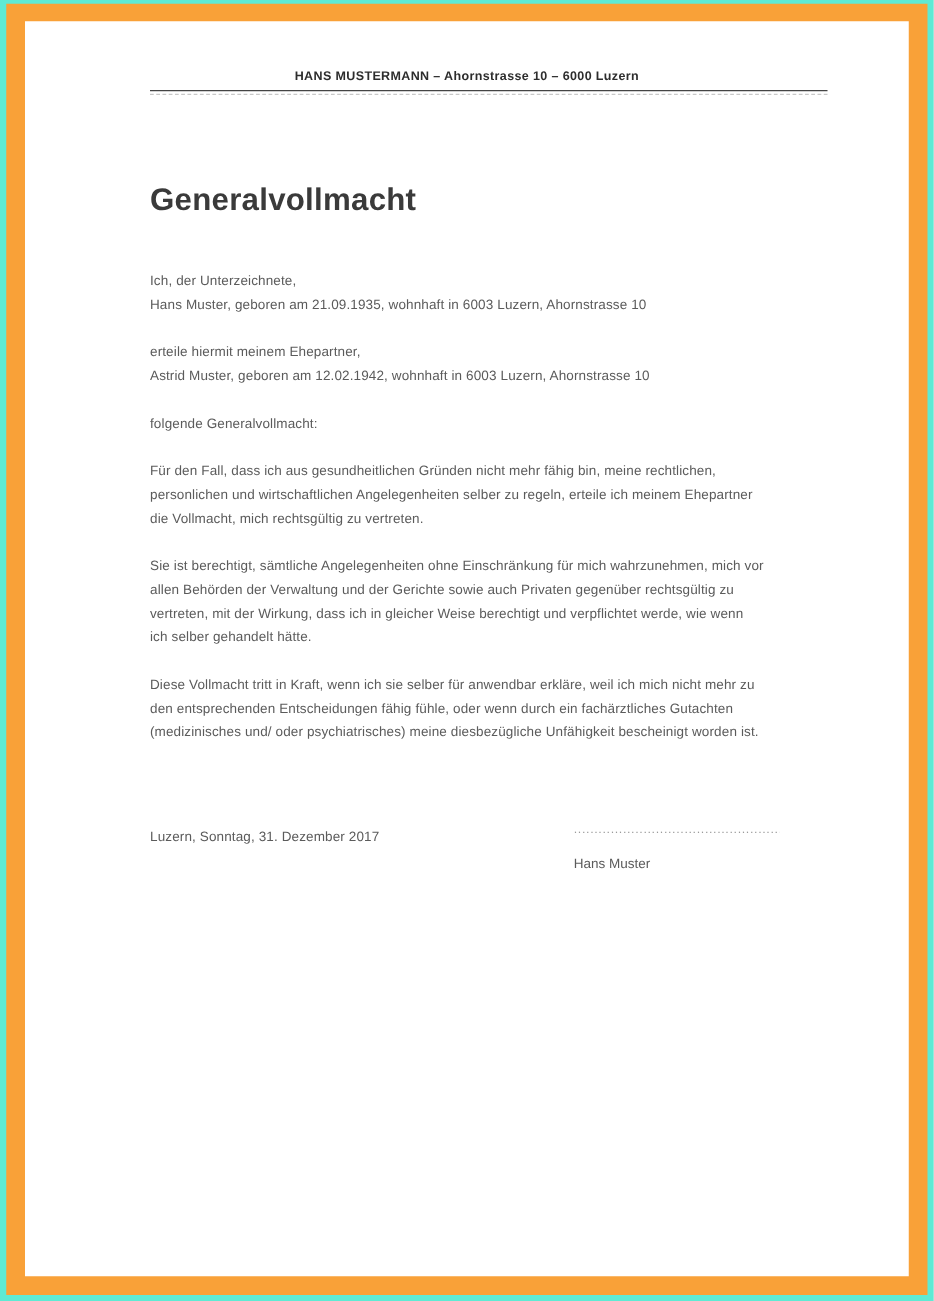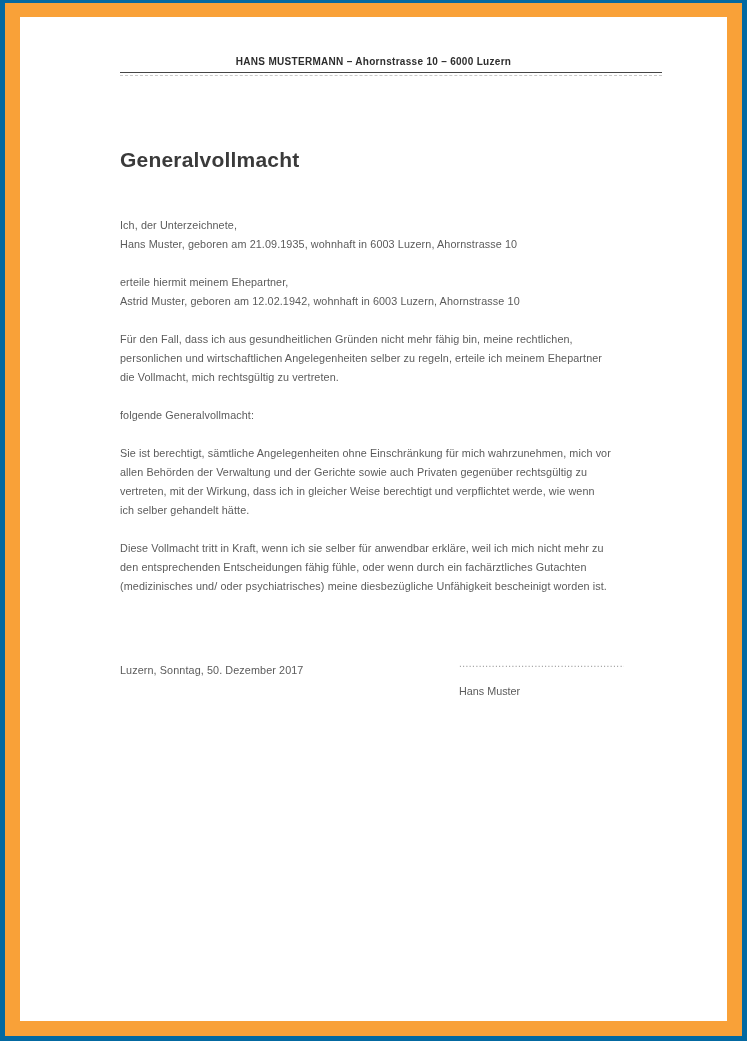--- a/index.html
+++ b/index.html
@@ -41,21 +41,21 @@
     border-top: 1px solid #454545;
   }
   .rule-shadow {
     margin: 2px 65px 0 100px;
     border-top: 1px dashed #c9c9c9;
   }
 
   
   .content { padding: 0 65px 0 100px; }
   .title {
-    font-size: 21px;
+    font-size: 25px;
     font-weight: bold;
     color: #3a3a3a;
     line-height: 24px;
     margin: 72px 0 44px 0;
     letter-spacing: 0.2px;
   }
   .para {
     font-size: 10.8px;
     line-height: 19px;
     color: #5b5b5b;
@@ -95,56 +95,56 @@
     font-size: 10.8px;
     line-height: 19px;
     color: #5b5b5b;
     margin-top: 12px;
   }
 </style>
 </head>
 <body>
 
 <div class="canvas">
-  <div class="green-frame" style="background: #0369a1;">
+  <div class="green-frame" style="background: #5eead4;">
     <div class="orange-frame" style="background: rgb(249, 161, 56);">
       <div class="page" style="background: rgb(255, 255, 255);">
 
         <div class="letterhead">
           <div class="letterhead-text">HANS MUSTERMANN – Ahornstrasse 10 – 6000 Luzern</div>
           <div class="rule"></div>
           <div class="rule-shadow"></div>
         </div>
 
         <div class="content">
           <h1 class="title">Generalvollmacht</h1>
 
           <p class="para">Ich, der Unterzeichnete,
 Hans Muster, geboren am 21.09.1935, wohnhaft in 6003 Luzern, Ahornstrasse 10</p>
 
           <p class="para">erteile hiermit meinem Ehepartner,
 Astrid Muster, geboren am 12.02.1942, wohnhaft in 6003 Luzern, Ahornstrasse 10</p>
 
+          <p class="para">folgende Generalvollmacht:</p>
+
           <p class="para">Für den Fall, dass ich aus gesundheitlichen Gründen nicht mehr fähig bin, meine rechtlichen,
 personlichen und wirtschaftlichen Angelegenheiten selber zu regeln, erteile ich meinem Ehepartner
 die Vollmacht, mich rechtsgültig zu vertreten.</p>
-
-          <p class="para">folgende Generalvollmacht:</p>
 
           <p class="para">Sie ist berechtigt, sämtliche Angelegenheiten ohne Einschränkung für mich wahrzunehmen, mich vor
 allen Behörden der Verwaltung und der Gerichte sowie auch Privaten gegenüber rechtsgültig zu
 vertreten, mit der Wirkung, dass ich in gleicher Weise berechtigt und verpflichtet werde, wie wenn
 ich selber gehandelt hätte.</p>
 
           <p class="para">Diese Vollmacht tritt in Kraft, wenn ich sie selber für anwendbar erkläre, weil ich mich nicht mehr zu
 den entsprechenden Entscheidungen fähig fühle, oder wenn durch ein fachärztliches Gutachten
 (medizinisches und/ oder psychiatrisches) meine diesbezügliche Unfähigkeit bescheinigt worden ist.</p>
 
           <div class="sign-row">
-            <div class="date-line">Luzern, Sonntag, 50. Dezember 2017</div>
+            <div class="date-line">Luzern, Sonntag, 31. Dezember 2017</div>
             <div class="signature-block">
               <div class="sig-dots">......................................................</div>
               <div class="sig-name">Hans Muster</div>
             </div>
           </div>
         </div>
 
       </div>
     </div>
   </div>

